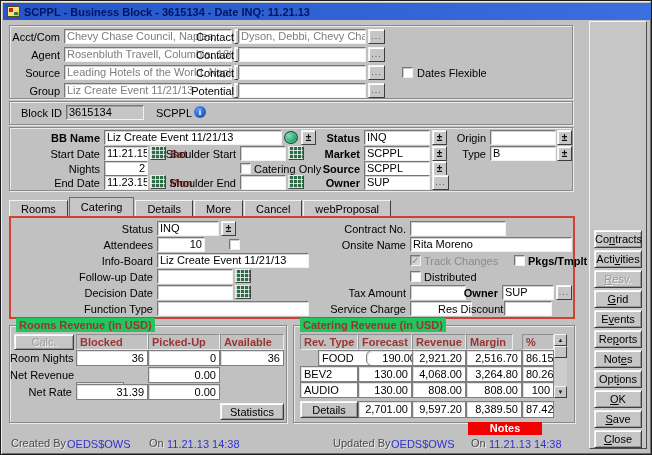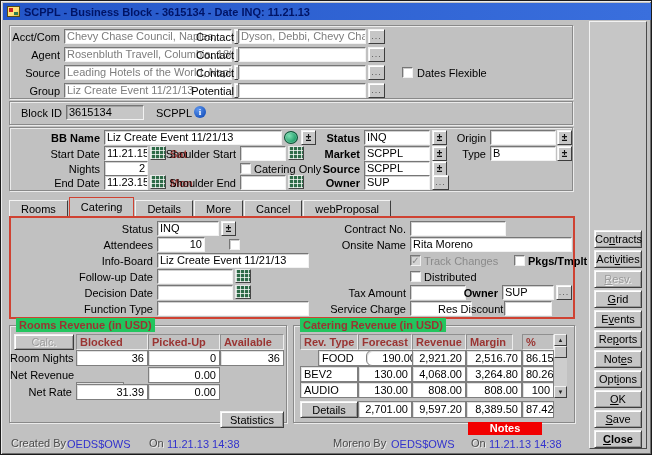--- a/index.html
+++ b/index.html
@@ -268,21 +268,21 @@
     <div class="tc" style="left:210px;top:24px;width:64px;">36</div>
 
     <span class="lbl" style="left:0;top:42px;width:62px;">Net Revenue</span>
     <div class="tc" style="left:66px;top:56px;width:48px;font-family:Liberation Mono, monospace;">1,130.00</div>
     <div class="tc" style="left:138px;top:41px;width:72px;">0.00</div>
 
     <span class="lbl" style="left:0;top:59px;width:62px;">Net Rate</span>
     <div class="tc" style="left:66px;top:58px;width:72px;">31.39</div>
     <div class="tc" style="left:138px;top:58px;width:72px;">0.00</div>
 
-    <button class="btn" style="left:210px;top:85px;width:64px;height:17px;">Statistics</button>
+    <button class="btn" style="left:210px;top:77px;width:64px;height:17px;">Statistics</button>
   </div>
 
   <div class="grp" style="left:292px;top:324px;width:282px;height:98px;">
     <span class="sect-title">Catering Revenue (in USD)</span>
     <div class="th" style="left:6px;top:8px;width:58px;">Rev. Type</div>
     <div class="th" style="left:64px;top:8px;width:54px;">Forecast</div>
     <div class="th" style="left:118px;top:8px;width:54px;">Revenue</div>
     <div class="th" style="left:172px;top:8px;width:47px;">Margin</div>
     <div class="th" style="left:228px;top:8px;width:32px;">%</div>
 
@@ -325,27 +325,27 @@
     <button class="btn side-btn" style="top:208px;"><span>Co</span><span class="u">n</span><span>tracts</span></button>
     <button class="btn side-btn" style="top:228px;"><span>Acti</span><span class="u">v</span><span>ities</span></button>
     <button class="btn side-btn dis" style="top:248px;"><span></span><span class="u">R</span><span>esv.</span></button>
     <button class="btn side-btn" style="top:268px;"><span></span><span class="u">G</span><span>rid</span></button>
     <button class="btn side-btn" style="top:288px;"><span>E</span><span class="u">v</span><span>ents</span></button>
     <button class="btn side-btn" style="top:308px;"><span>Re</span><span class="u">p</span><span>orts</span></button>
     <button class="btn side-btn" style="top:328px;"><span>Not</span><span class="u">e</span><span>s</span></button>
     <button class="btn side-btn" style="top:348px;"><span>Opt</span><span class="u">i</span><span>ons</span></button>
     <button class="btn side-btn" style="top:368px;"><span></span><span class="u">O</span><span>K</span></button>
     <button class="btn side-btn" style="top:388px;"><span></span><span class="u">S</span><span>ave</span></button>
-    <button class="btn side-btn" style="top:408px;font-weight:bold;"><span></span><span class="u">C</span><span>lose</span></button>
+    <button class="btn side-btn" style="top:408px;"><span></span><span class="u">C</span><span>lose</span></button>
   </div>
 
   <div class="notes-badge">Notes</div>
 
   <span class="meta-lbl" style="left:10px;top:436px;">Created By</span>
   <span class="meta-val" style="left:66px;top:437px;">OEDS$OWS</span>
   <span class="meta-lbl" style="left:148px;top:436px;">On</span>
   <span class="meta-val" style="left:166px;top:437px;">11.21.13 14:38</span>
-  <span class="meta-lbl" style="left:332px;top:436px;">Moreno By</span>
+  <span class="meta-lbl" style="left:332px;top:436px;">Updated By</span>
   <span class="meta-val" style="left:390px;top:437px;">OEDS$OWS</span>
   <span class="meta-lbl" style="left:470px;top:436px;">On</span>
   <span class="meta-val" style="left:488px;top:437px;">11.21.13 14:38</span>
 
 </div>
 
 </body></html>

